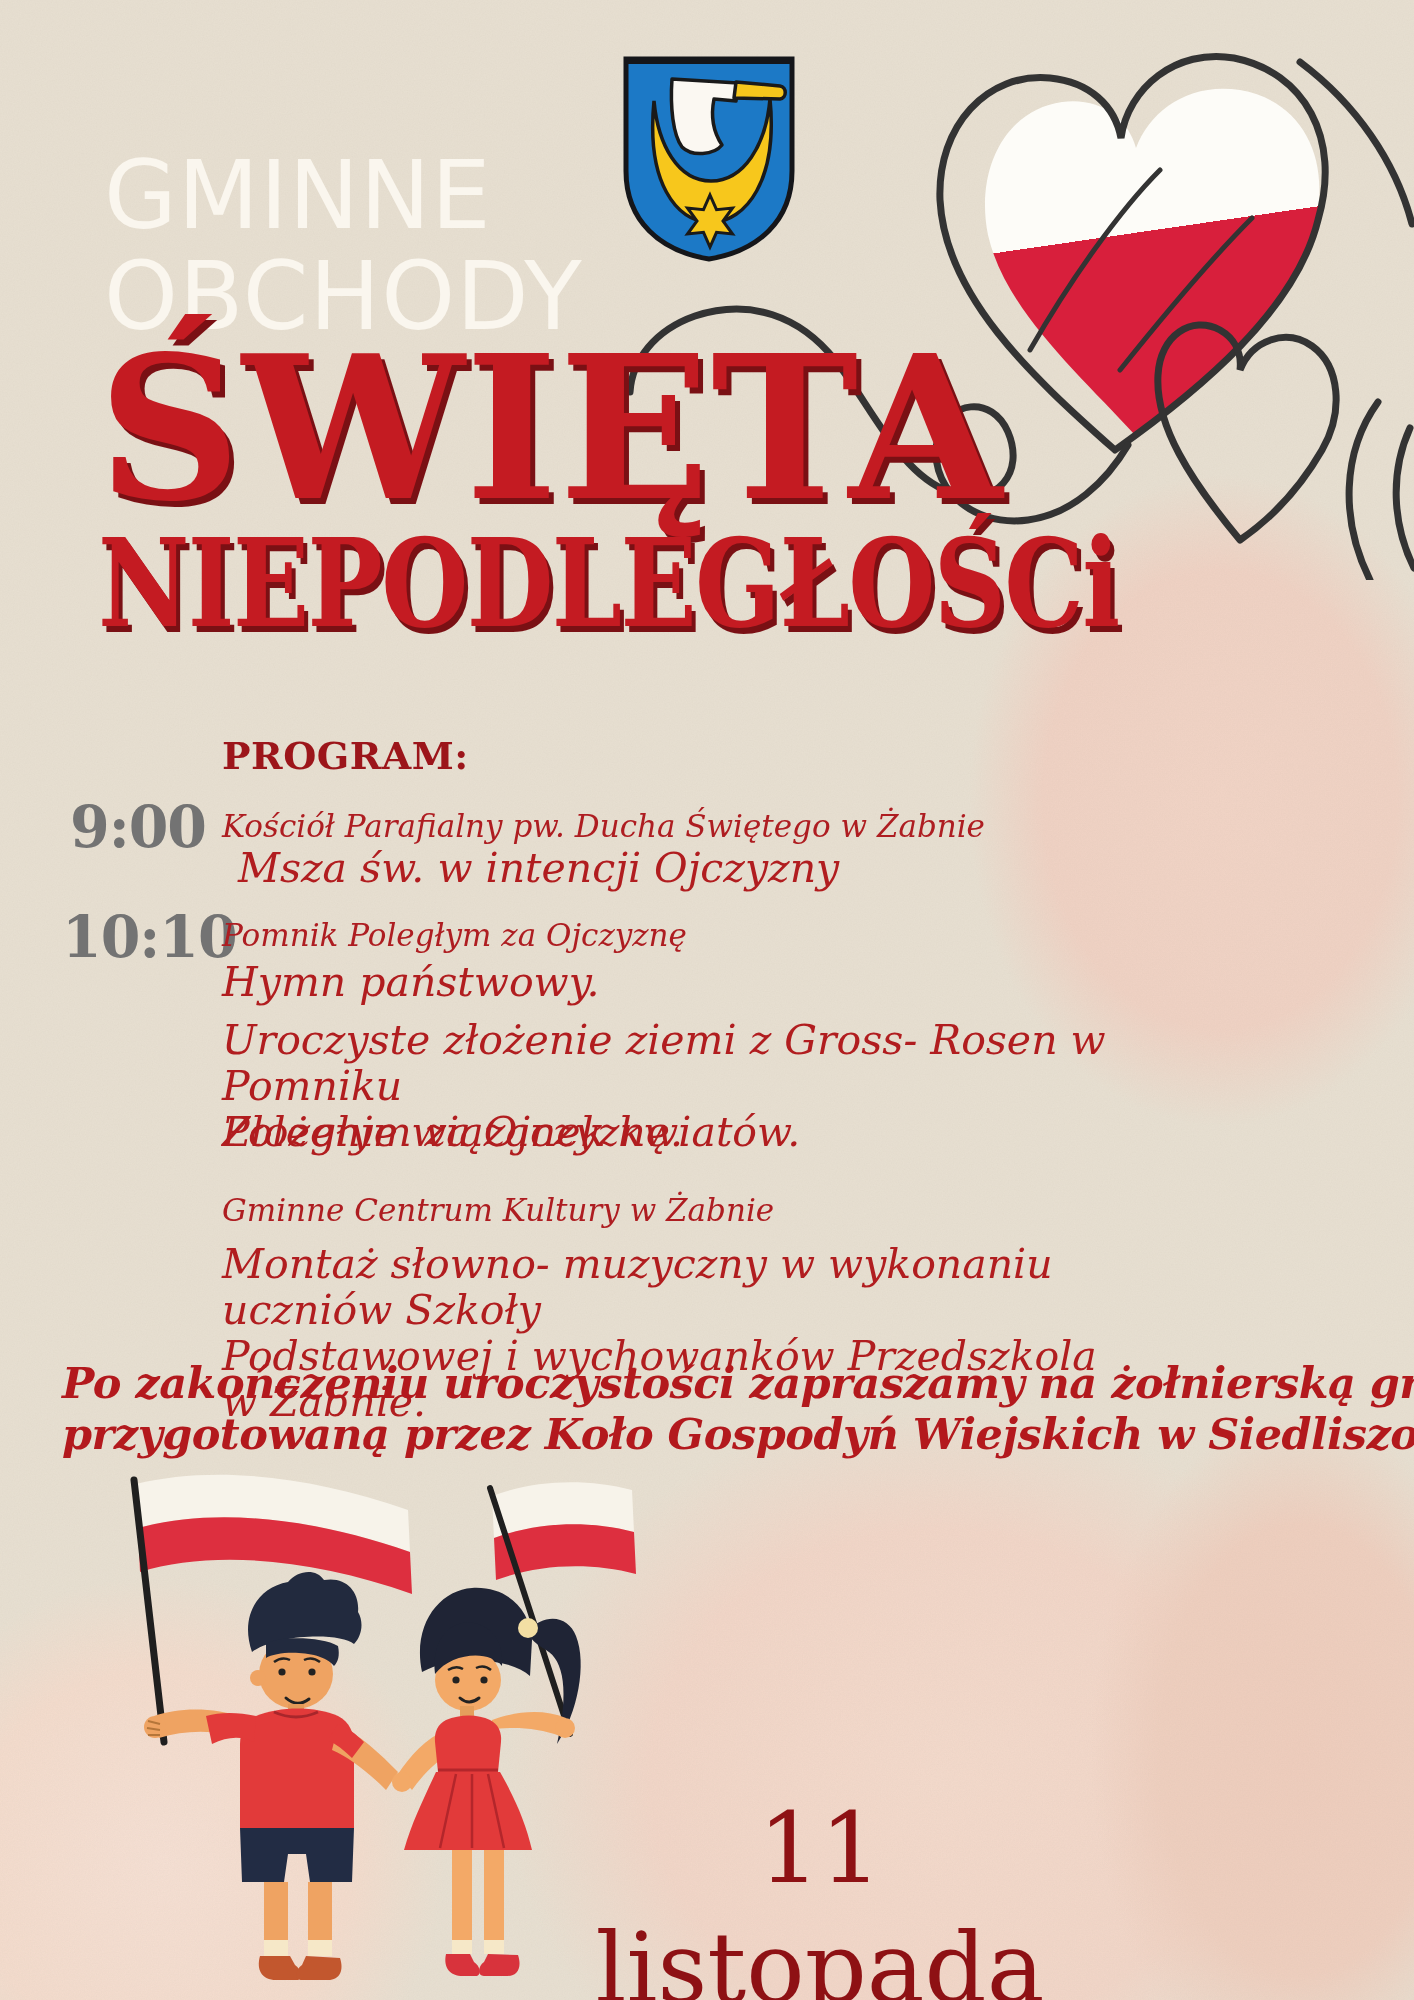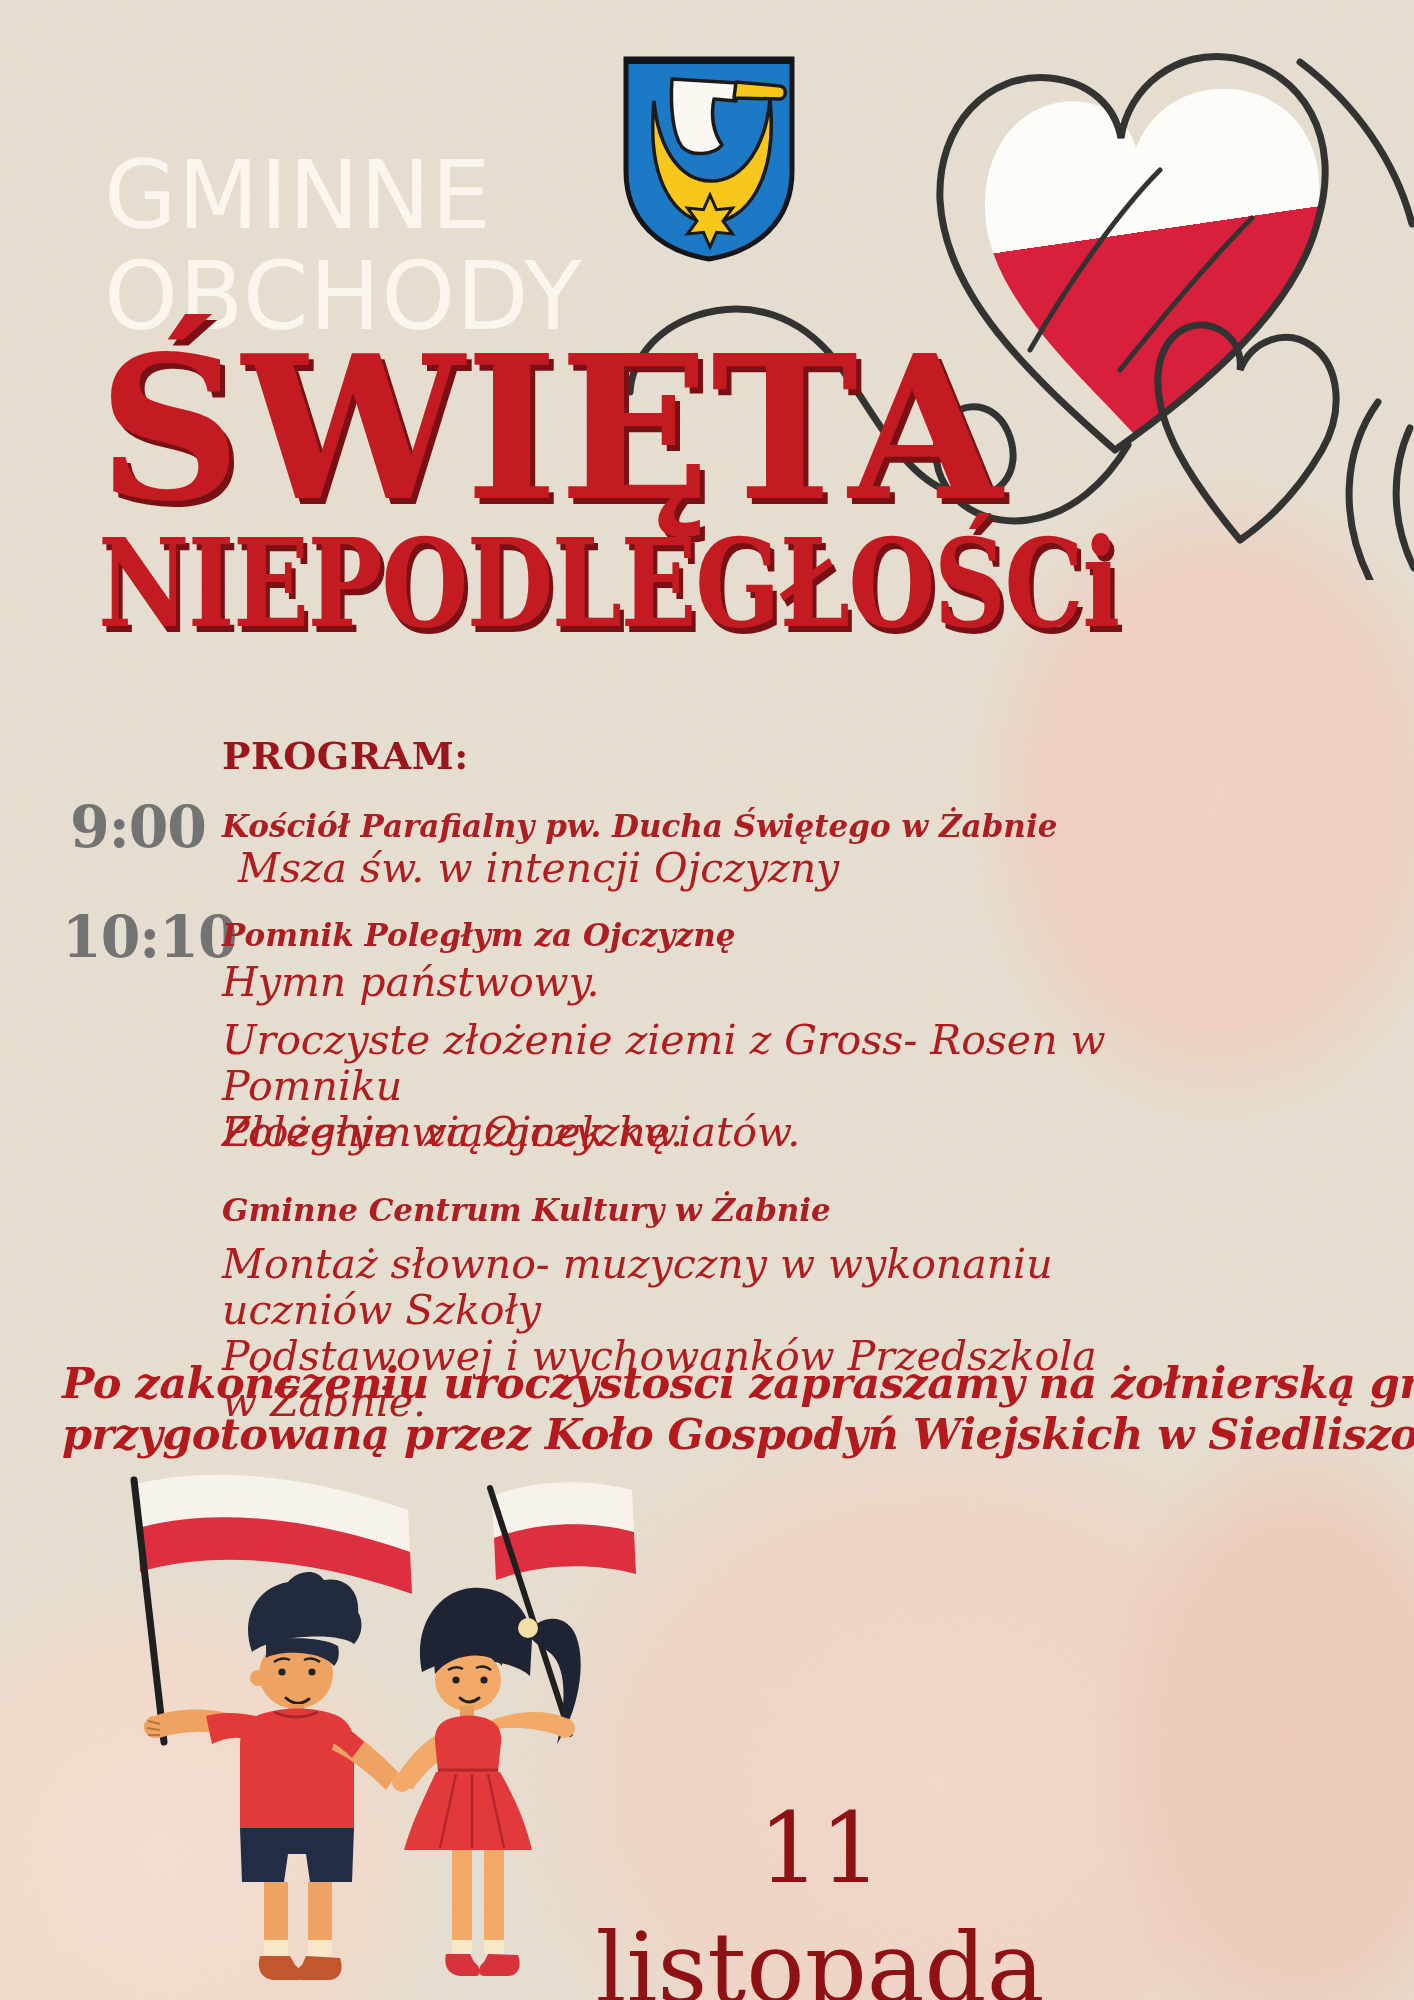--- a/index.html
+++ b/index.html
@@ -24,21 +24,21 @@
   .title-1{top:330px;font-size:198px;letter-spacing:1px;}
   .title-2{top:522px;font-size:122px;letter-spacing:-2px;transform:scaleX(.82);transform-origin:left top;}
   .program-heading{
     position:absolute;left:222px;top:733px;font-size:38px;font-weight:700;
     color:#9c151a;letter-spacing:.5px;
   }
   .time{
     position:absolute;font-weight:700;font-size:57px;color:#737373;letter-spacing:-1px;
   }
   .place{
-    position:absolute;left:222px;font-style:italic;font-weight:700;
+    position:absolute;left:222px;font-style:italic;font-weight:400;
     font-size:31px;color:#ae1d21;white-space:nowrap;
   }
   .detail{
     position:absolute;left:222px;font-style:italic;font-size:41px;
     color:#b11d1f;line-height:1.12;white-space:nowrap;
   }
   .detail.lines{white-space:normal;}
   .detail.lines span{display:block;}
   .footer-note{
     position:absolute;left:62px;top:1358px;width:1180px;

